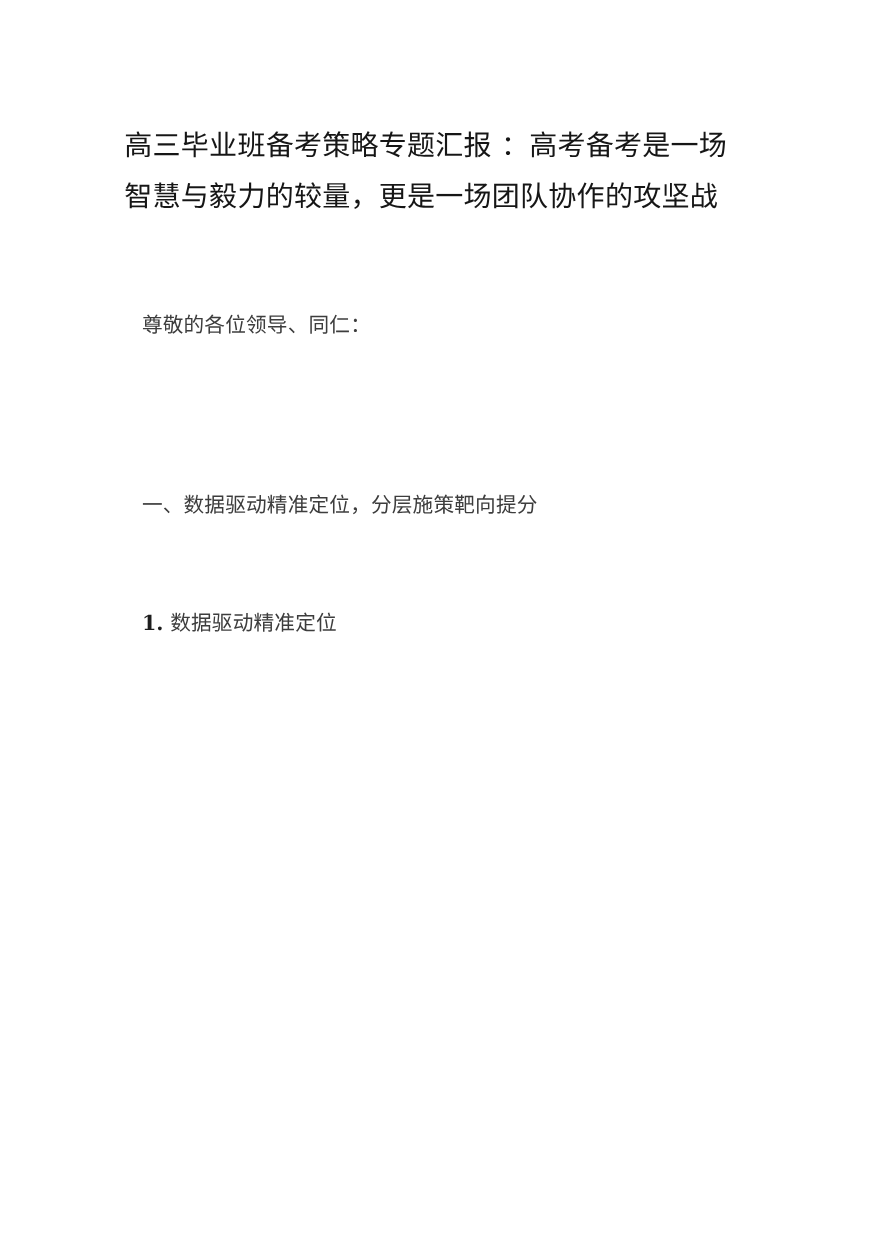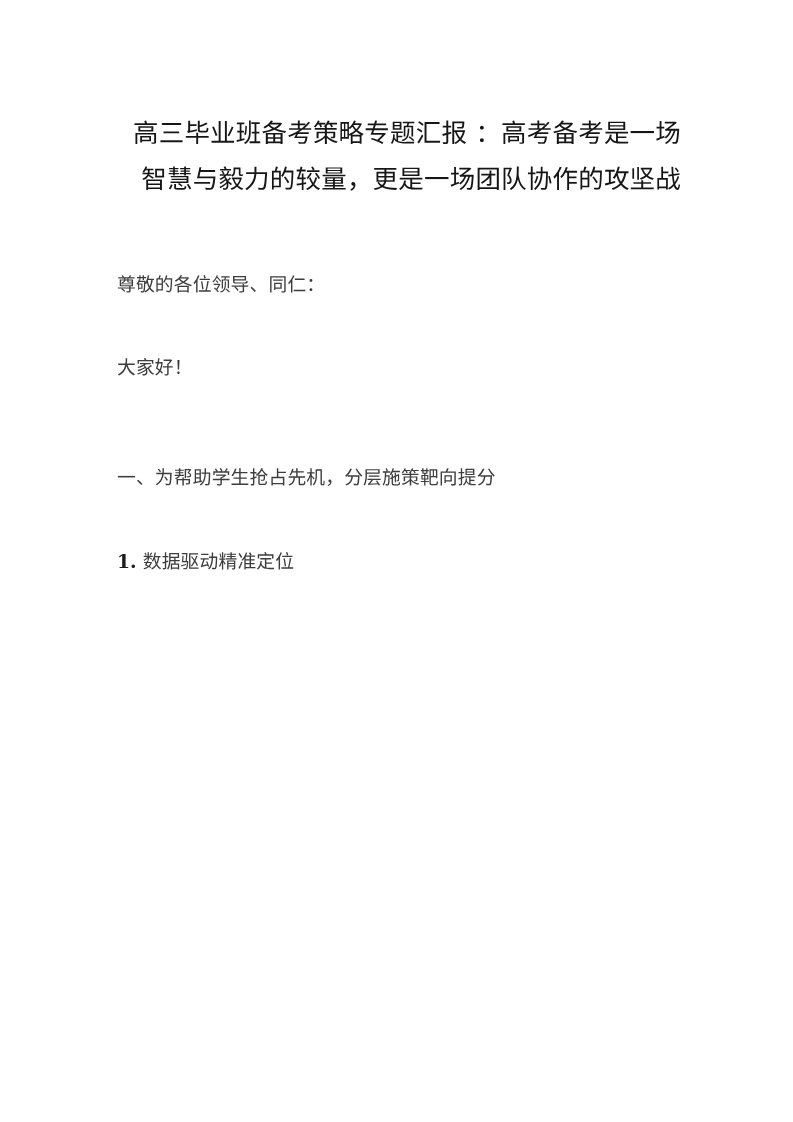--- a/index.html
+++ b/index.html
@@ -32,30 +32,30 @@
   }
 
   
   .doc-title {
     margin: 0;
     padding-top: 110px;
     font-size: 25.5px;
     line-height: 46px;
     font-weight: 500;
     color: #161616;
-    text-align: right;
+    text-align: left;
     letter-spacing: 0.2px;
     font-family: "DejaVu Serif", "Liberation Serif", serif;
     white-space: pre-wrap;
     word-break: break-all;
   }
 
   
   .para {
-    margin: 4px;
+    margin: 16px;
     font-size: 18.8px;
     line-height: 46px;
     color: #3d3d3d;
     font-weight: 400;
     letter-spacing: 0.15px;
     font-family: "DejaVu Serif", "Liberation Serif", serif;
     text-align: justify;
     text-justify: inter-character;
     word-break: break-all;
   }
@@ -87,28 +87,27 @@
   <div class="content">
 
     <h1 class="doc-title">高三毕业班备考策略专题汇报 ：高考备考是一场智慧与毅力的较量，更是一场团队协作的攻坚战</h1>
 
     <div class="gap-salutation"></div>
 
     <p class="para">尊敬的各位领导、同仁：</p>
 
     <div class="gap-greeting"></div>
 
-    <p class="para">大家好！</p>
 
     <div class="gap-body"></div>
 
 
     <div class="gap-section"></div>
 
-    <p class="para">一、为帮助学生抢占先机，分层施策靶向提分</p>
+    <p class="para">一、数据驱动精准定位，分层施策靶向提分</p>
 
     <div class="gap-sub"></div>
 
     <p class="para"><span class="sub-num">1.</span> <span>数据驱动精准定位</span></p>
 
   </div>
 
 </div>
 
 </body></html>

